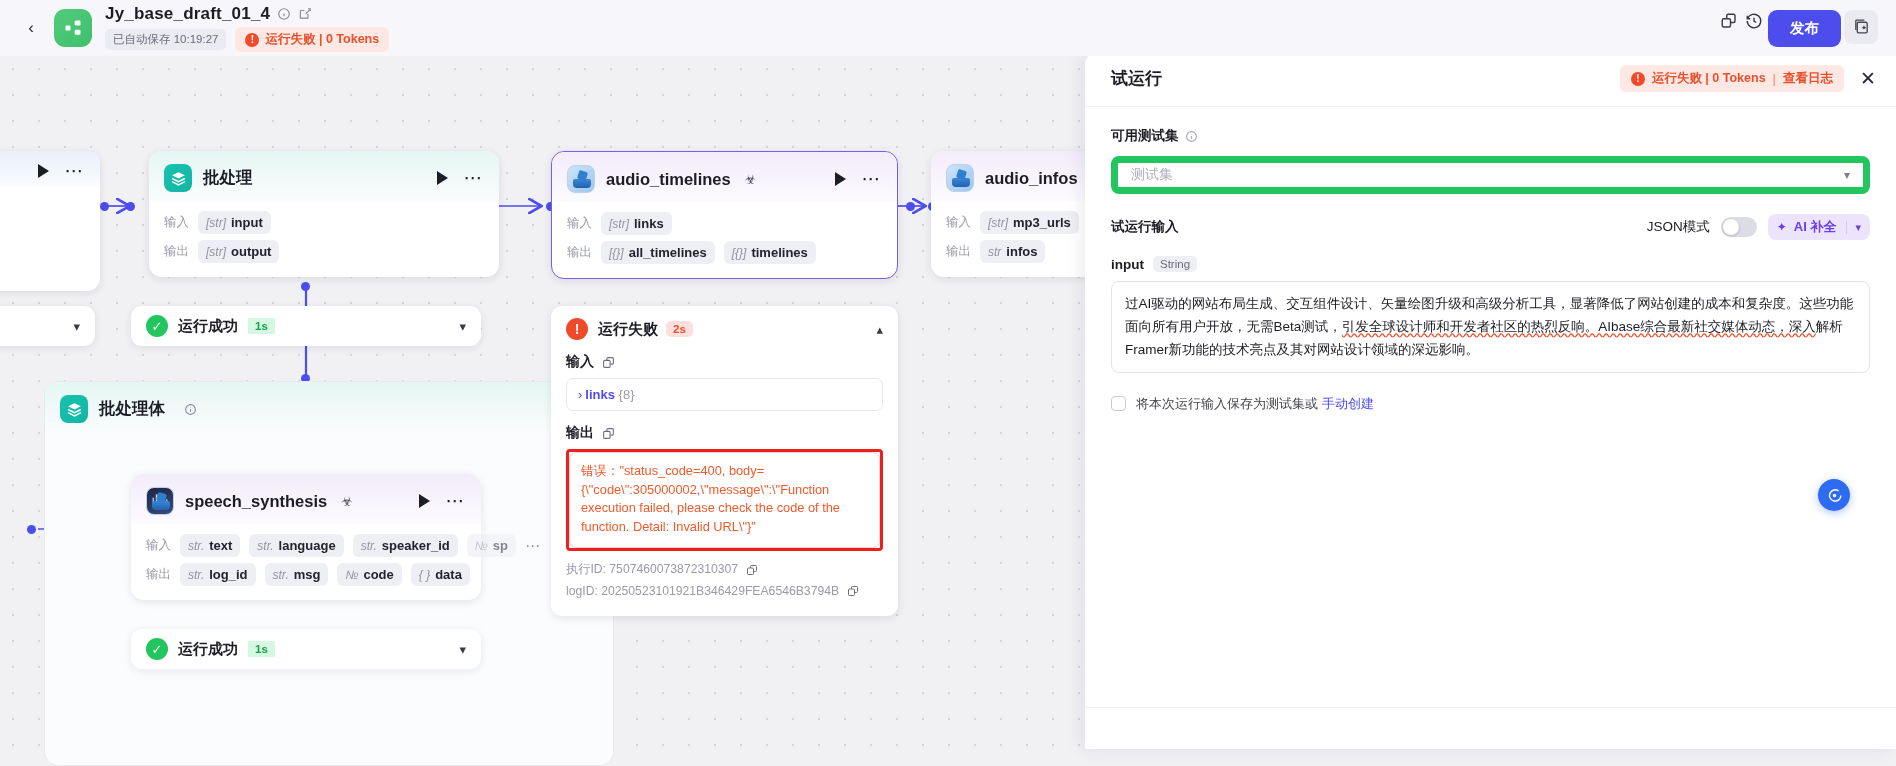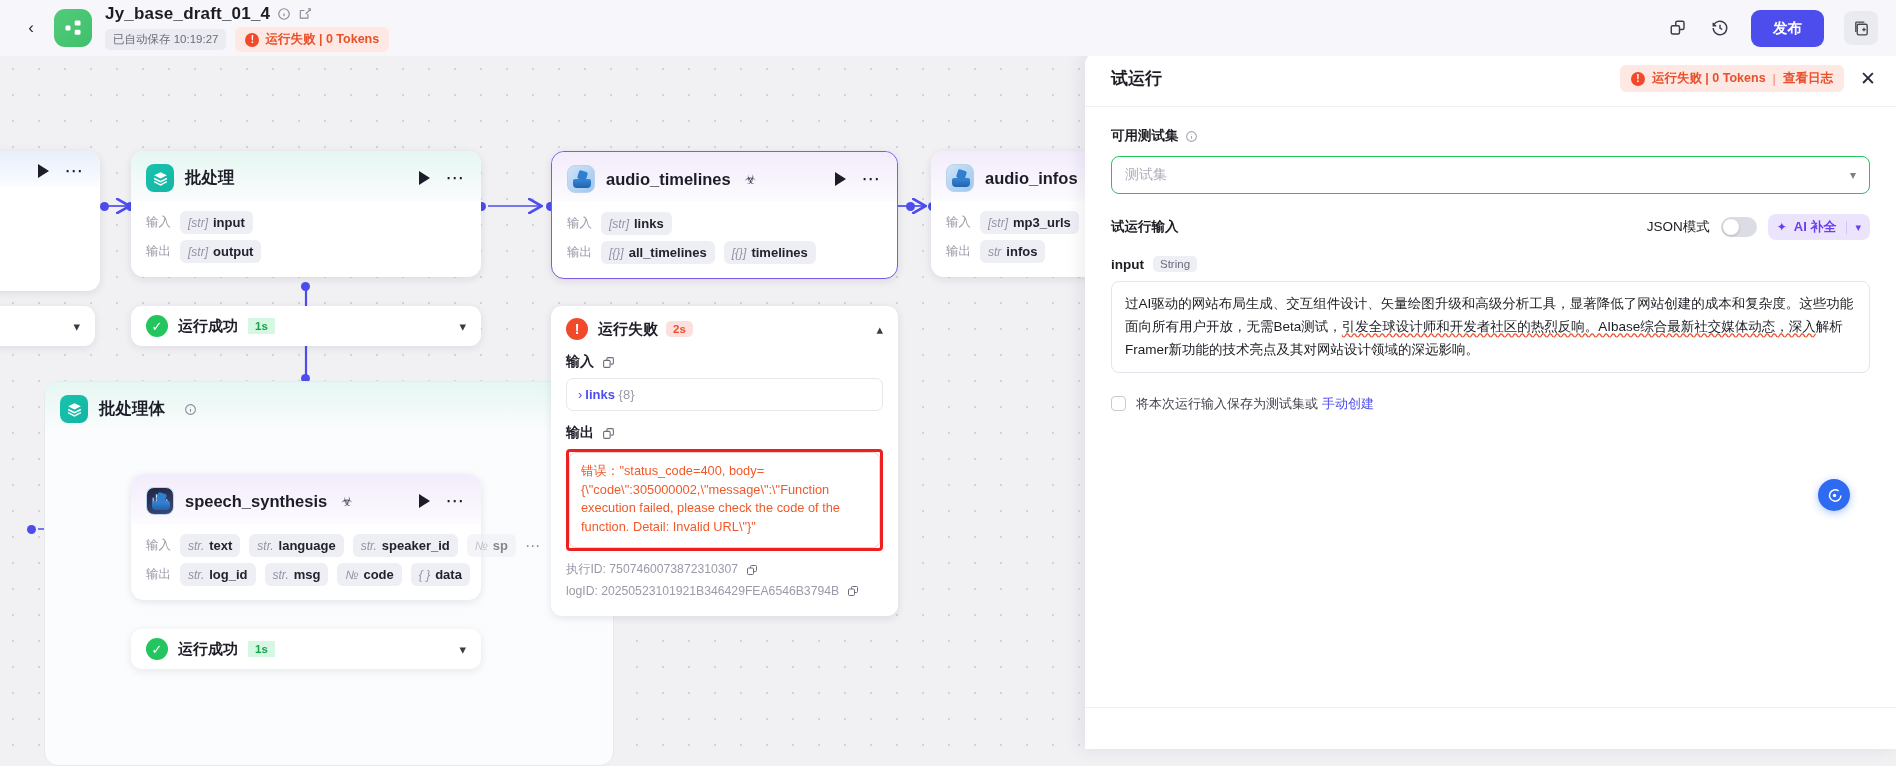--- a/index.html
+++ b/index.html
@@ -40,21 +40,21 @@
   .run-fail-pill {
     background: #fde8e3; color: #e8502c; font-size: 12.5px; font-weight: bold;
     padding: 4px 10px; border-radius: 6px;
     display: flex; align-items: center; gap: 6px; white-space: nowrap;
   }
   .err-dot {
     width: 14px; height: 14px; border-radius: 50%; background: #f04a2a;
     color: #fff; font-size: 10px; font-weight: bold;
     display: inline-flex; align-items: center; justify-content: center; flex: none;
   }
-  .topbar-right { margin-left: auto; display: flex; align-items: center; gap: 20px; }
+  .topbar-right { margin-left: auto; display: flex; align-items: flex-start; gap: 3px; }
   .tb-icon { width: 22px; height: 22px; color: #3a3a4a; cursor: pointer;
              display: flex; align-items: center; justify-content: center; }
   .publish-btn {
     background: #4d4ded; color: #fff; font-size: 14.5px; font-weight: bold;
     border: none; border-radius: 9px; padding: 9px 22px; cursor: pointer;
   }
   .panel-toggle {
     width: 34px; height: 34px; border-radius: 8px; background: #eaeaf1;
     display: flex; align-items: center; justify-content: center; cursor: pointer; color: #44444f;
   }
@@ -173,21 +173,21 @@
     padding:5px 11px;border-radius:6px;display:flex;align-items:center;gap:7px;white-space:nowrap;
   }
   .rp-sep { color:#f0a795; }
   .rp-link { color:#e8502c; cursor:pointer; }
   .rp-close { font-size:19px;color:#2b2b38;cursor:pointer;line-height:1; }
 
   .rp-body { padding: 20px 26px 0 26px; }
   .field-label { font-size:13.5px;font-weight:bold;color:#1c1c23;display:flex;align-items:center;gap:6px; }
   .info-ico { color:#a6a6b4;font-size:12px;display:inline-flex; }
   .select-box {
-    margin-top:11px;height:38px;border:1px solid #22c55e;border-radius:8px;
+    margin-top:11px;height:38px;border:7px solid #22c55e;border-radius:8px;
     display:flex;align-items:center;padding:0 13px;cursor:pointer;
   }
   .select-ph { font-size:14px;color:#adadbc; }
   .select-chev { margin-left:auto;color:#7e7e90;font-size:12px; }
 
   .row-between { display:flex;align-items:center;margin-top:20px; }
   .toggle-wrap { margin-left:auto;display:flex;align-items:center;gap:11px; }
   .tog-label { font-size:13.5px;color:#1c1c23; }
   .toggle {
     width:36px;height:20px;border-radius:11px;background:#dcdce5;position:relative;cursor:pointer;
@@ -325,21 +325,21 @@
         <div class="head-actions">
           <div class="play-tri"></div>
           <div class="dots">⋯</div>
         </div>
       </div>
     </div>
     <div class="status-bar" style="left:-120px;top:250px;width:215px">
       <div class="chev">▾</div>
     </div>
 
-    <div class="node" style="left:131px;top:95px;width:350px">
+    <div class="node" style="left:149px;top:95px;width:350px">
       <div class="node-head head-teal">
         <div class="node-ico ico-teal">
           <svg width="17" height="17" viewBox="0 0 24 24" fill="#fff">
             <path d="M12 3l9 4.5-9 4.5-9-4.5z"></path>
               <path d="M3 12l9 4.5 9-4.5" fill="none" stroke="#fff" stroke-width="2"></path>
             <path d="M3 16.5L12 21l9-4.5" fill="none" stroke="#fff" stroke-width="2"></path>
           </svg>
         </div>
         <span class="node-title">批处理</span>
         <div class="head-actions">

